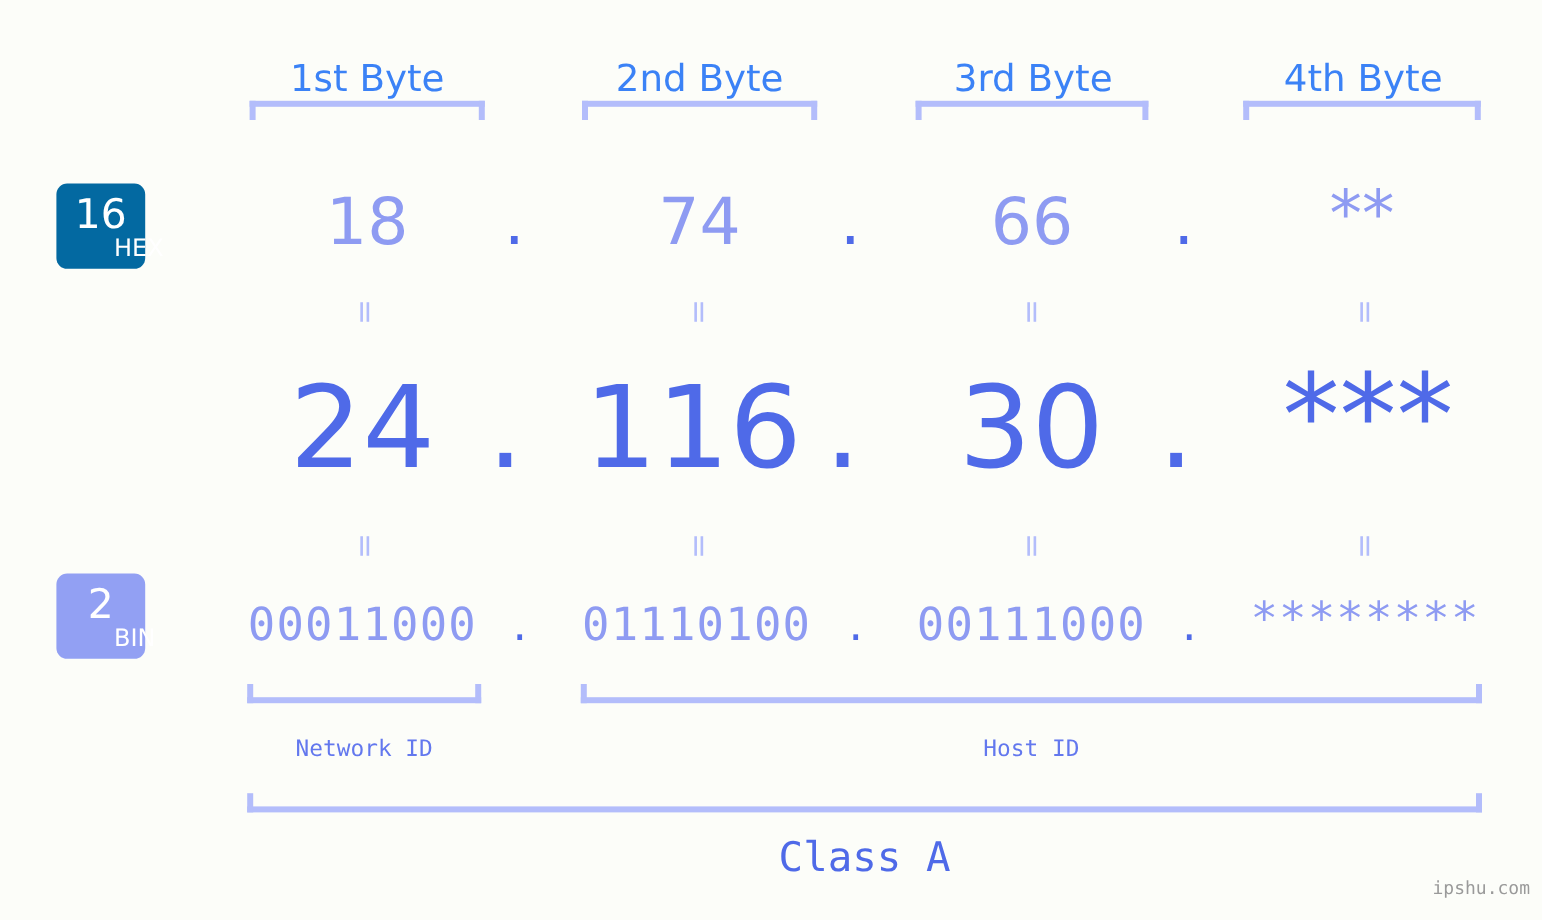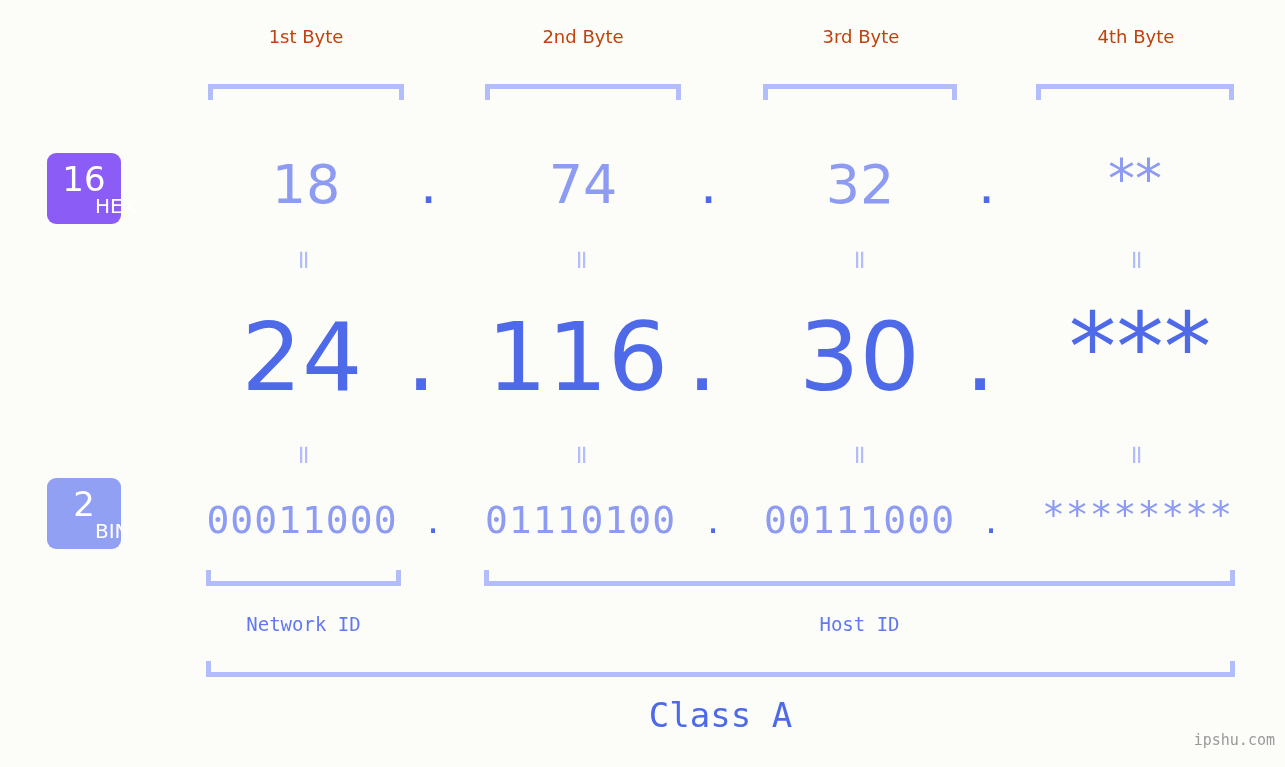--- a/index.html
+++ b/index.html
@@ -17,24 +17,24 @@
   .stage {
     position: absolute;
     left: 0; top: 0;
     width: 1285px;
     height: 767px;
   }
 
   
   .byte-label {
     position: absolute;
-    top: 26px;
-    text-align: center;
-    font-size: 18px;
-    color: #c2410c;
+    top: 48px;
+    text-align: center;
+    font-size: 31px;
+    color: #3b82f6;
     font-family: "DejaVu Sans", sans-serif;
     letter-spacing: 0px;
     white-space: nowrap;
   }
 
   
   .bracket-down {
     position: absolute;
     border-top: 5px solid #b3bdfb;
     border-left: 5px solid #b3bdfb;
@@ -165,30 +165,30 @@
   <div class="byte-label" style="left:208px; width:196px;">1st Byte</div>
   <div class="byte-label" style="left:485px; width:196px;">2nd Byte</div>
   <div class="byte-label" style="left:763px; width:196px;">3rd Byte</div>
   <div class="byte-label" style="left:1038px; width:196px;">4th Byte</div>
 
   <div class="bracket-down" style="left:208px; top:84px; width:196px;"></div>
   <div class="bracket-down" style="left:485px; top:84px; width:196px;"></div>
   <div class="bracket-down" style="left:763px; top:84px; width:194px;"></div>
   <div class="bracket-down" style="left:1036px; top:84px; width:198px;"></div>
 
-  <div class="badge" style="left: 47px; top: 153px; background-color: #8b5cf6;">
+  <div class="badge" style="left: 47px; top: 153px; background-color: #0369a1;">
     <span class="num">16</span>
     <span class="abbr">HEX</span>
   </div>
 
   <div class="cell hex-val" style="left:208px; top:158px; width:196px;">18</div>
   <div class="dot dot-hex" style="left:420px; top:158px;">.</div>
   <div class="cell hex-val" style="left:485px; top:158px; width:196px;">74</div>
   <div class="dot dot-hex" style="left:700px; top:158px;">.</div>
-  <div class="cell hex-val" style="left:763px; top:158px; width:194px;">32</div>
+  <div class="cell hex-val" style="left:763px; top:158px; width:194px;">66</div>
   <div class="dot dot-hex" style="left:978px; top:158px;">.</div>
   <div class="cell hex-val" style="left:1036px; top:152px; width:198px;">**</div>
 
   <div class="eq" style="left:293px; top:247px;">=</div>
   <div class="eq" style="left:571px; top:247px;">=</div>
   <div class="eq" style="left:849px; top:247px;">=</div>
   <div class="eq" style="left:1126px; top:247px;">=</div>
 
 
   <div class="cell dec-val" style="left:196px; top:310px; width:212px;">24</div>

